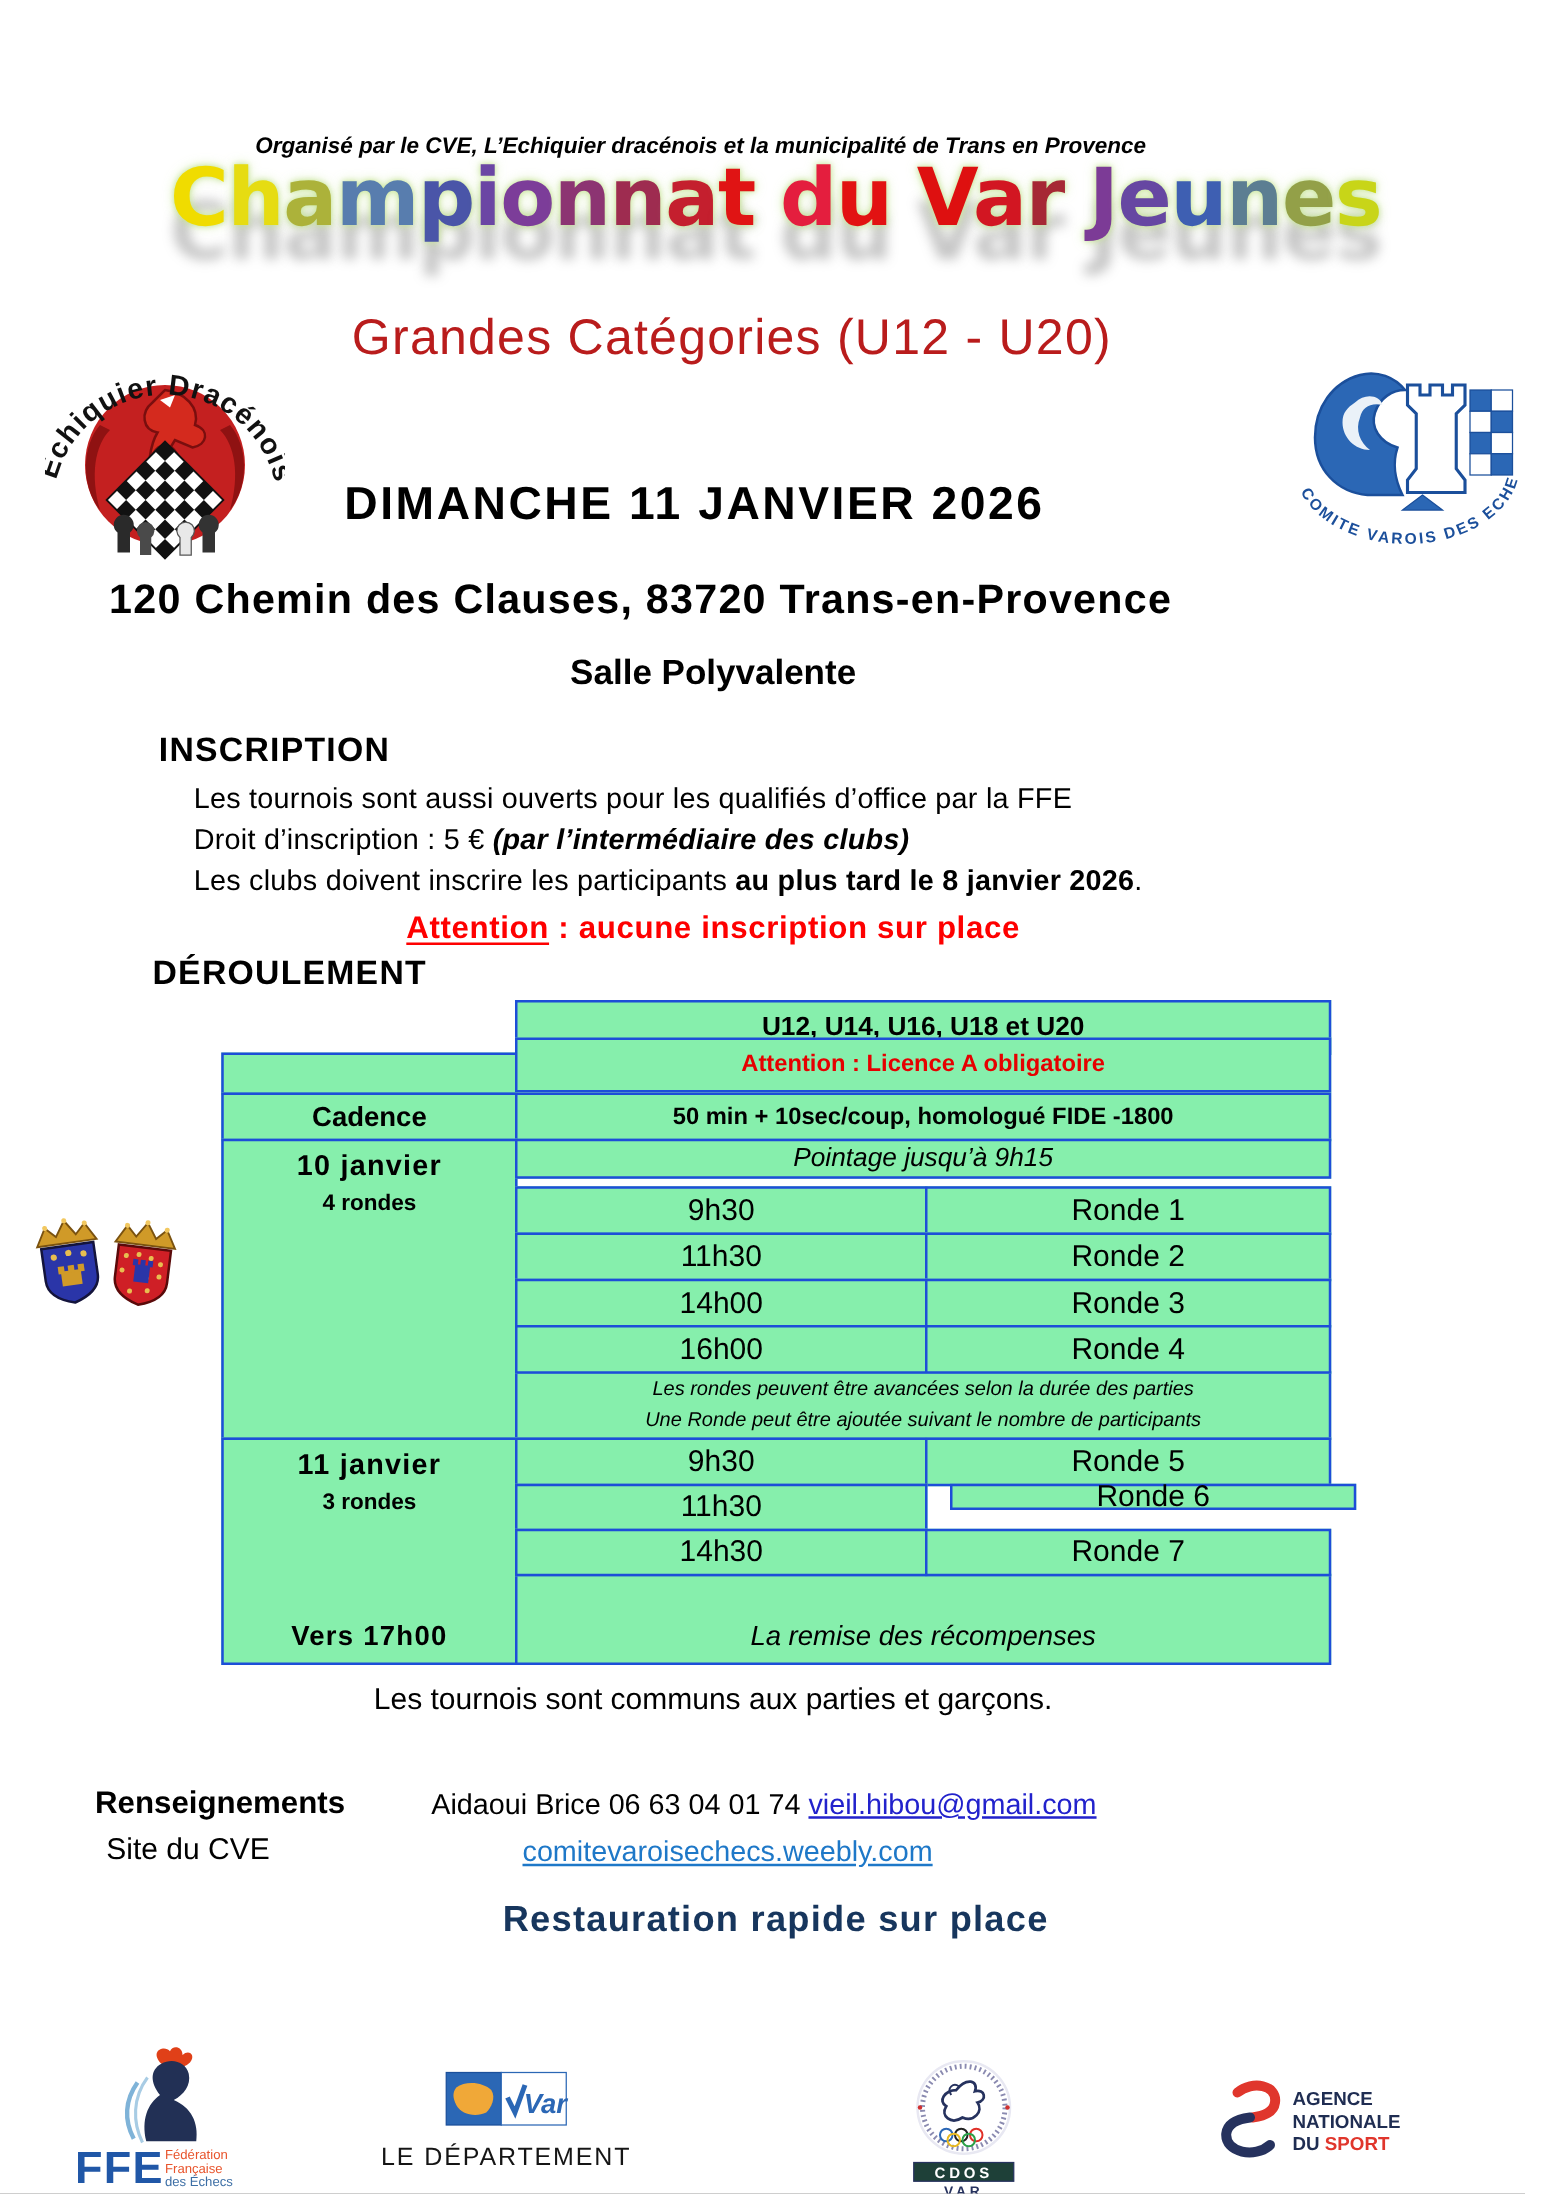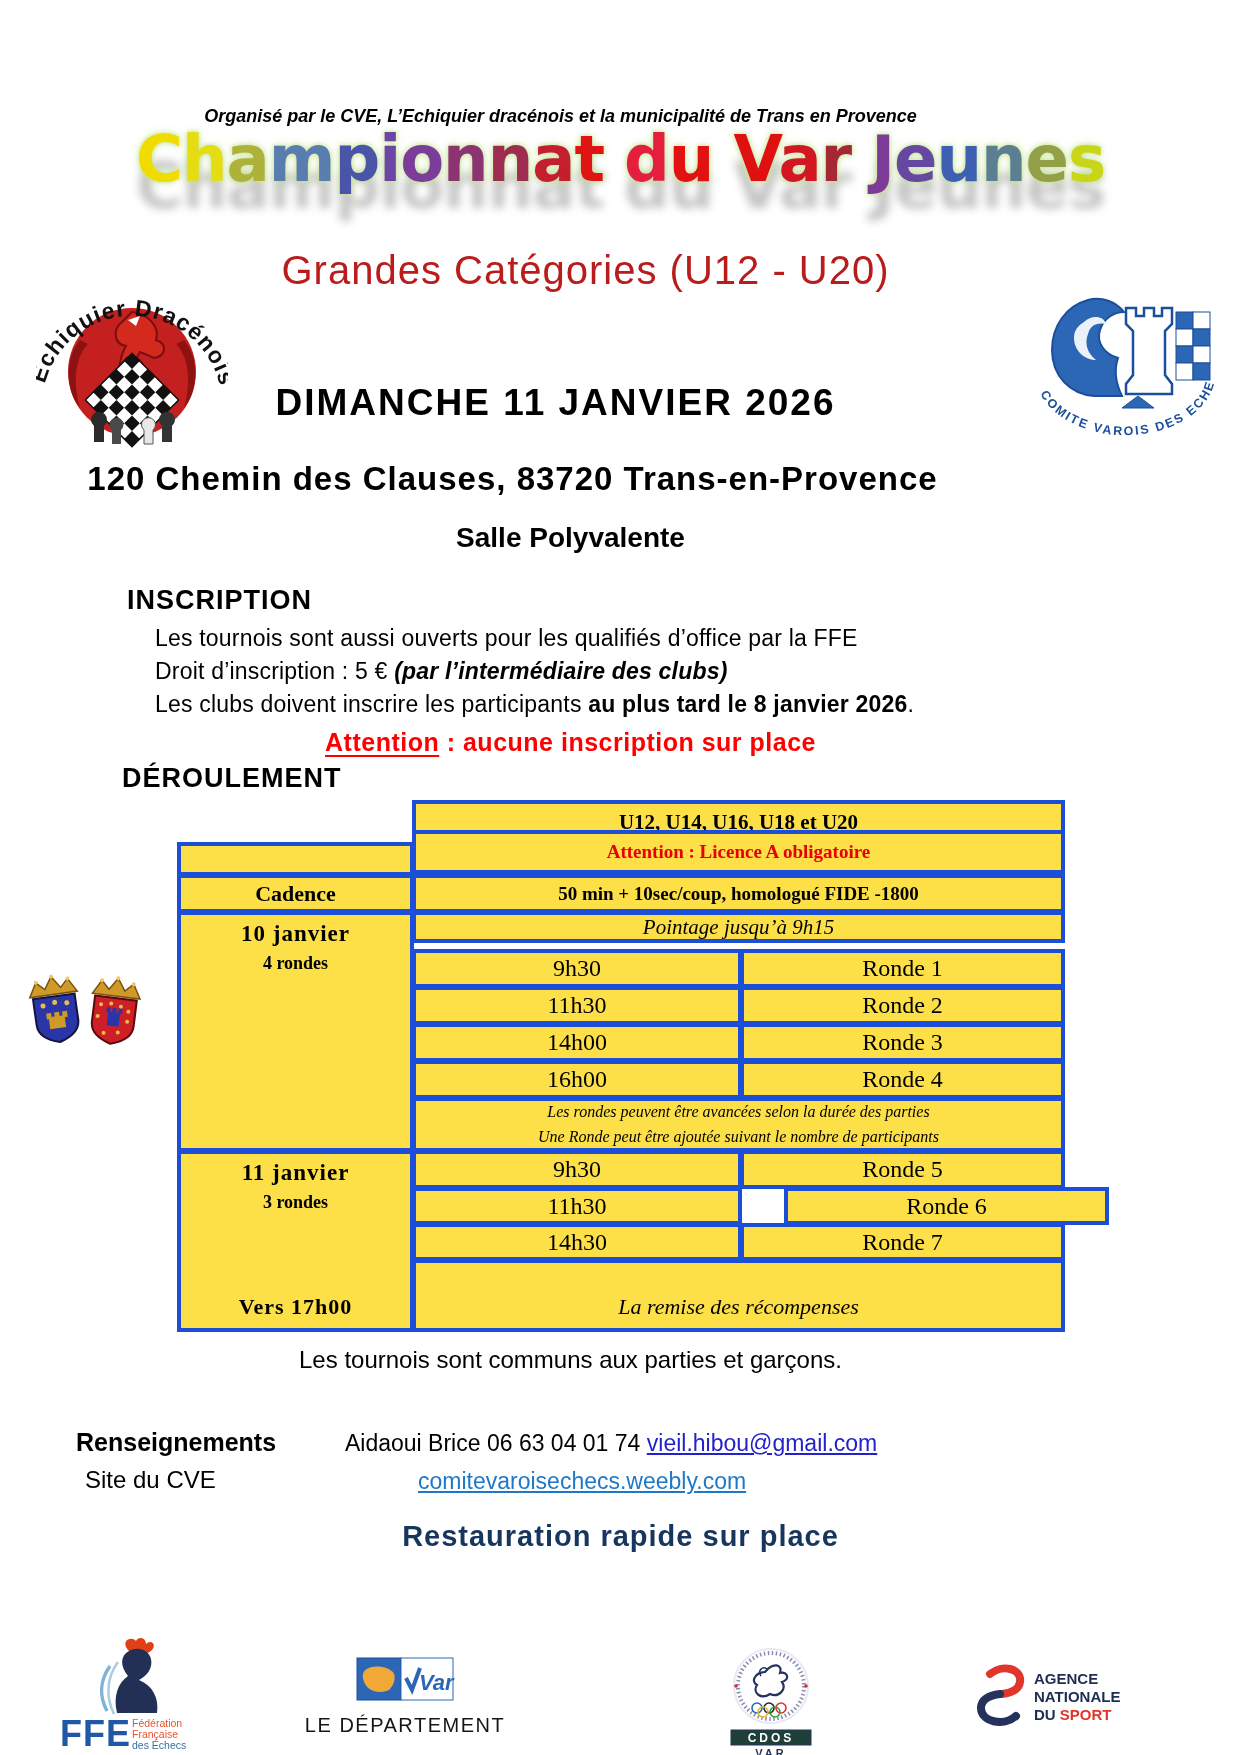--- a/index.html
+++ b/index.html
@@ -26,22 +26,22 @@
   .l1{left:155px;top:625px;}
   .l2{left:155px;top:658px;}
   .l3{left:155px;top:691px;}
   .bi{font-weight:bold;font-style:italic;}
   .b{font-weight:bold;}
   .warning{top:728px;font-size:25px;font-weight:bold;color:#FE0000;padding-right:100px;letter-spacing:.5px;}
   .warning .u{text-decoration:underline;text-decoration-thickness:2px;text-underline-offset:4px;}
   .h-deroulement{left:122px;top:763px;font-size:27px;font-weight:bold;letter-spacing:1px;}
 
   
-  .cell{position:absolute;border:4px solid #1d4ed8;box-sizing:border-box;background:#fde047;
-        display:flex;align-items:center;justify-content:center;text-align:center;font-family:Liberation Serif, serif;}
+  .cell{position:absolute;border:2px solid #1d4ed8;box-sizing:border-box;background:#86efac;
+        display:flex;align-items:center;justify-content:center;text-align:center;}
   .t-head{font-size:21px;font-weight:bold;}
   .t-lic{font-size:19px;font-weight:bold;color:#E60000;}
   .t-cadl{font-size:22px;font-weight:bold;}
   .t-cadv{font-size:19px;font-weight:bold;}
   .t-point{font-size:21px;font-style:italic;}
   .t-round{font-size:24px;}
   .t-notes{flex-direction:column;font-size:16px;font-style:italic;line-height:1.55;}
   .t-day{flex-direction:column;justify-content:flex-start;}
   .t-day .dlab{font-size:23px;font-weight:bold;margin-top:6px;letter-spacing:1px;}
   .t-day .dsub{font-size:18px;font-weight:bold;margin-top:6px;}
@@ -181,21 +181,21 @@
       <div class="cell t-round" style="left: 740px; top: 949px; width: 325px; height: 39px;">Ronde 1</div>
       <div class="cell t-round" style="left: 412px; top: 986px; width: 330px; height: 39px;">11h30</div>
       <div class="cell t-round" style="left: 740px; top: 986px; width: 325px; height: 39px;">Ronde 2</div>
       <div class="cell t-round" style="left: 412px; top: 1023px; width: 330px; height: 39px;">14h00</div>
       <div class="cell t-round" style="left: 740px; top: 1023px; width: 325px; height: 39px;">Ronde 3</div>
       <div class="cell t-round" style="left: 412px; top: 1060px; width: 330px; height: 39px;">16h00</div>
       <div class="cell t-round" style="left: 740px; top: 1060px; width: 325px; height: 39px;">Ronde 4</div>
       <div class="cell t-round" style="left: 412px; top: 1150px; width: 330px; height: 39px;">9h30</div>
       <div class="cell t-round" style="left: 740px; top: 1150px; width: 325px; height: 39px;">Ronde 5</div>
       <div class="cell t-round" style="left: 412px; top: 1187px; width: 330px; height: 38px;">11h30</div>
-      <div class="cell t-round" style="left: 784px; top: 1187px; width: 325px; height: 38px;">Ronde 6</div>
+      <div class="cell t-round" style="left: 760px; top: 1187px; width: 325px; height: 21px;">Ronde 6</div>
       <div class="cell t-round" style="left: 412px; top: 1223px; width: 330px; height: 38px;">14h30</div>
       <div class="cell t-round" style="left: 740px; top: 1223px; width: 325px; height: 38px;">Ronde 7</div>
     </div>
 
   <svg class="abs" style="left:22px;top:972px;" width="128" height="96" viewBox="0 0 128 96">
     <g transform="rotate(-8 36 40)">
       <path d="M10,22 L18,8 L26,16 L34,4 L42,16 L50,8 L58,22 Z" fill="#D09A28" stroke="#7a5210" stroke-width="1.5"></path>
       <circle cx="18" cy="8" r="2" fill="#F2C860"></circle>
         <circle cx="34" cy="4" r="2" fill="#F2C860"></circle>
         <circle cx="50" cy="8" r="2" fill="#F2C860"></circle>

